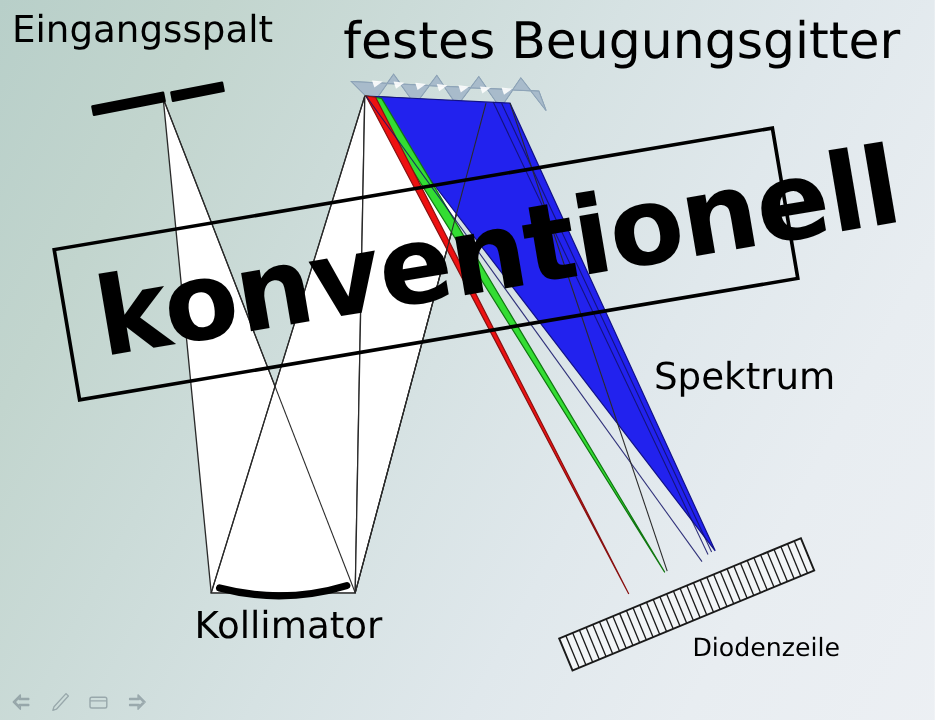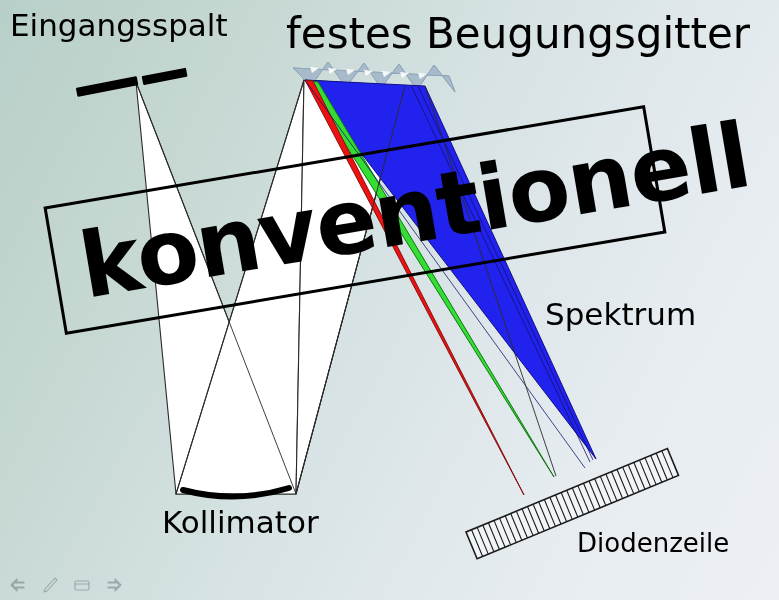--- a/index.html
+++ b/index.html
@@ -51,21 +51,21 @@
   }
   #label-kollimator {
     left: 118px;
     top: 505px;
     font-size: 31px;
     margin-left: 44px;
   }
   #label-diodenzeile {
     left: 577px;
     top: 529px;
-    font-size: 26px;
+    font-size: 21px;
   }
   #konventionell-box {
     position: absolute;
     left: 50px;
     top: 155px;
     width: 610px;
     height: 130px;
     transform: rotate(-9.6deg);
     transform-origin: 50% 50%;
     border: 3px solid #000000;

